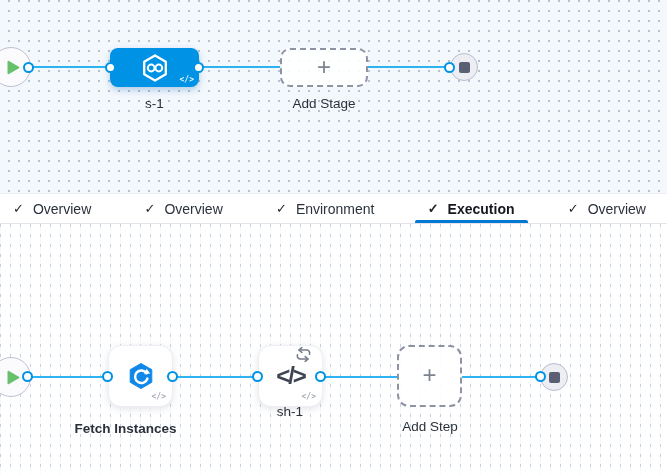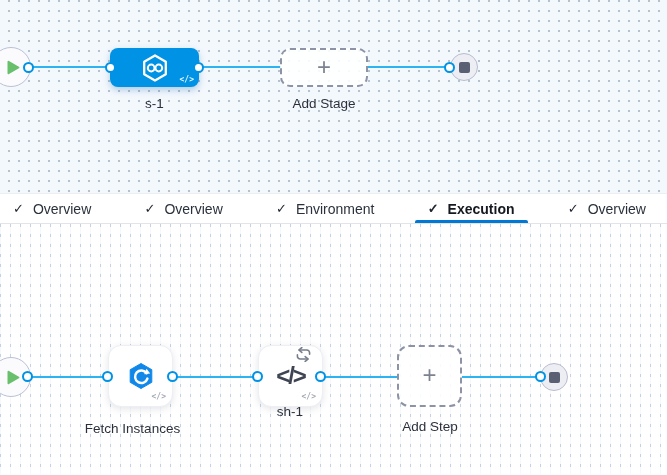--- a/index.html
+++ b/index.html
@@ -178,21 +178,21 @@
       <svg width="32" height="32" viewBox="0 0 32 32">
         <path d="M16 3.5 L26.8 9.7 V22.3 L16 28.5 L5.2 22.3 V9.7 Z" fill="#1088ea" stroke="#1088ea" stroke-width="1" stroke-linejoin="round"></path>
         <path d="M21.6 13.2 A6.3 6.3 0 1 0 22.4 18.6" fill="none" stroke="#ffffff" stroke-width="2.5" stroke-linecap="round"></path>
         <path d="M21.5 8.8 L25.2 13.4 L19.2 14.3 Z" fill="#ffffff"></path>
       </svg>
     </span>
     <span class="code-badge">&lt;/&gt;</span>
   </div>
   <div class="port" style="left:102px; top:147px;"></div>
   <div class="port" style="left:167px; top:147px;"></div>
-  <div class="node-label" style="left:67px; width:131px; top:197px;">Fetch Instances</div>
+  <div class="node-label" style="left:60px; width:131px; top:197px;font-weight:bold;">Fetch Instances</div>
 
   <div class="step-card" style="left:258px; top:121px;">
     <span class="code-glyph">&lt;/&gt;</span>
     <span class="code-badge">&lt;/&gt;</span>
   </div>
   <div class="loop-wrap" style="left:294px; top:123px;">
     <svg width="19" height="15" viewBox="0 0 20 16">
       <path d="M6 3.2 H13.5 A3 3 0 0 1 16.5 6.2 V7.6" fill="none" stroke="#767c89" stroke-width="1.7" stroke-linecap="round"></path>
       <path d="M14 12.8 H6.5 A3 3 0 0 1 3.5 9.8 V8.4" fill="none" stroke="#767c89" stroke-width="1.7" stroke-linecap="round"></path>
       <path d="M8.2 0.6 L5 3.2 L8.2 5.8" fill="none" stroke="#767c89" stroke-width="1.7" stroke-linecap="round" stroke-linejoin="round"></path>

